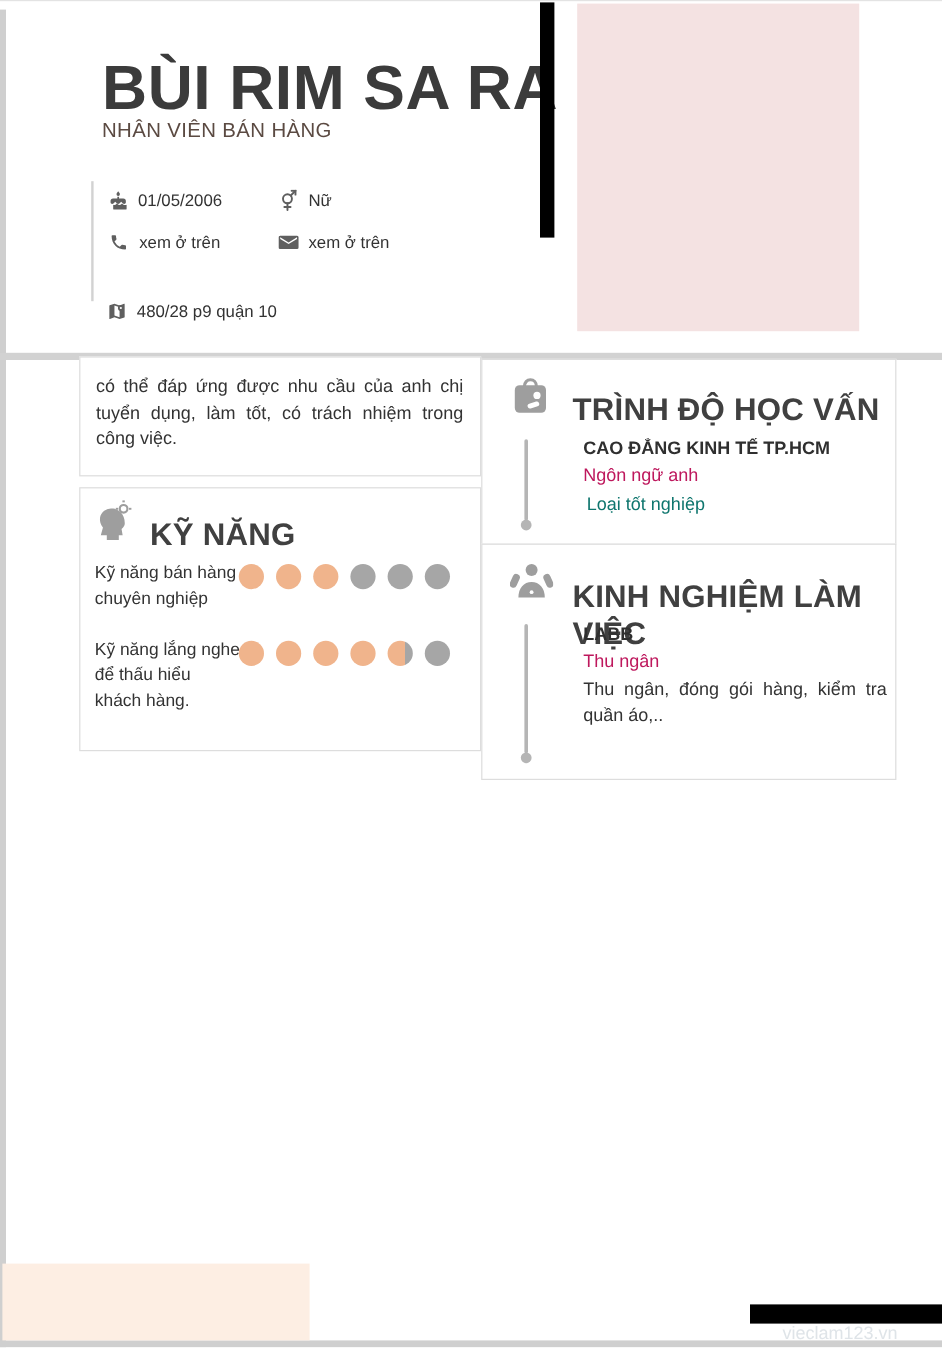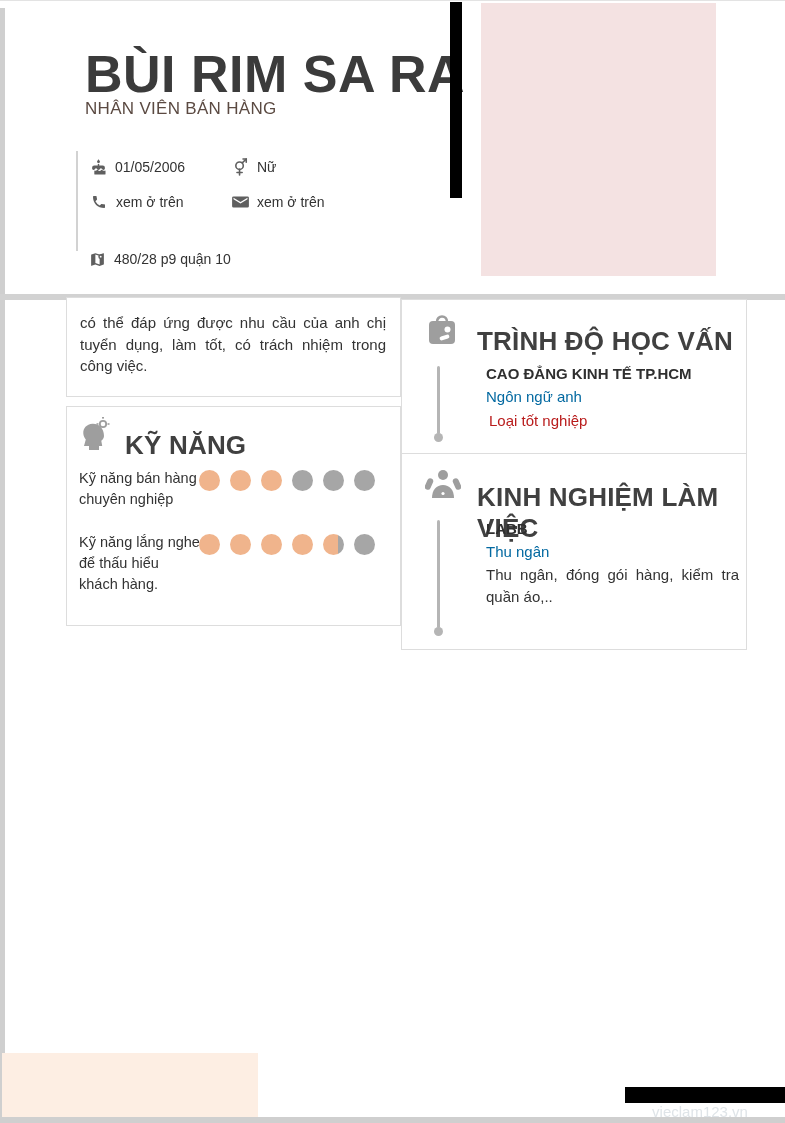--- a/index.html
+++ b/index.html
@@ -34,22 +34,22 @@
               text-align:justify;color:#333;}
   .sec-icon{position:absolute;}
   .sec-title{position:absolute;font-size:26px;font-weight:700;color:#404040;letter-spacing:.2px;}
   .skill-label{position:absolute;font-size:14.5px;line-height:21px;color:#333;width:122px;}
   .dots{position:absolute;display:flex;gap:10px;}
   .dot{width:21px;height:21px;border-radius:50%;}
   .timeline{position:absolute;width:3px;background:#b5b5b5;border-radius:2px;}
   .timeline::after{content:"";position:absolute;left:-3px;bottom:-8px;width:9px;height:9px;
                    border-radius:50%;background:#b5b5b5;}
   .entry-strong{position:absolute;font-size:15px;font-weight:700;color:#2f2f2f;}
-  .entry-text{position:absolute;font-size:15px;color:#0369a1;}
-  .entry-placeholder{position:absolute;font-size:15px;color:#b91c1c;}
+  .entry-text{position:absolute;font-size:15px;color:#be185d;}
+  .entry-placeholder{position:absolute;font-size:15px;color:#0f766e;}
   .entry-desc{position:absolute;font-size:15px;line-height:21.5px;text-align:justify;color:#333;}
   
   .peach-rect{left:2px;top:1053px;width:256px;height:64px;background:#fdeee3;}
   .black-bottom{left:625px;top:1087px;width:160px;height:16px;background:#000;}
   .watermark{left:615px;top:1103px;width:170px;text-align:center;font-size:15px;color:#dfe4e8;}
   svg{display:block;}
 </style>
 </head>
 <body>
 

